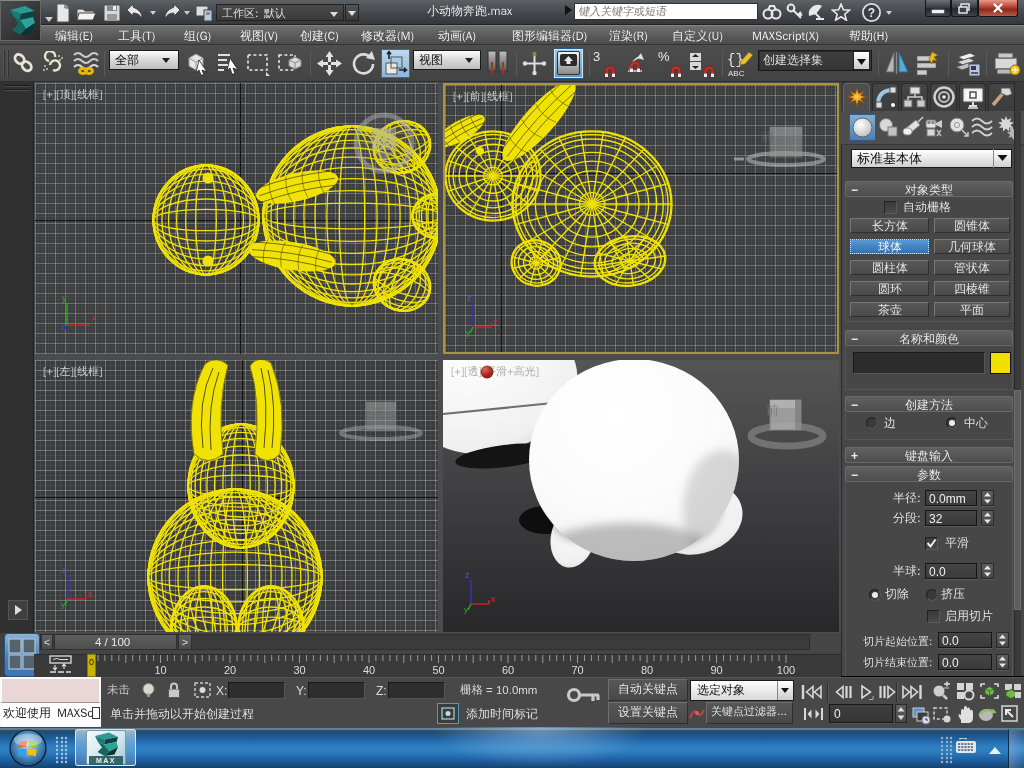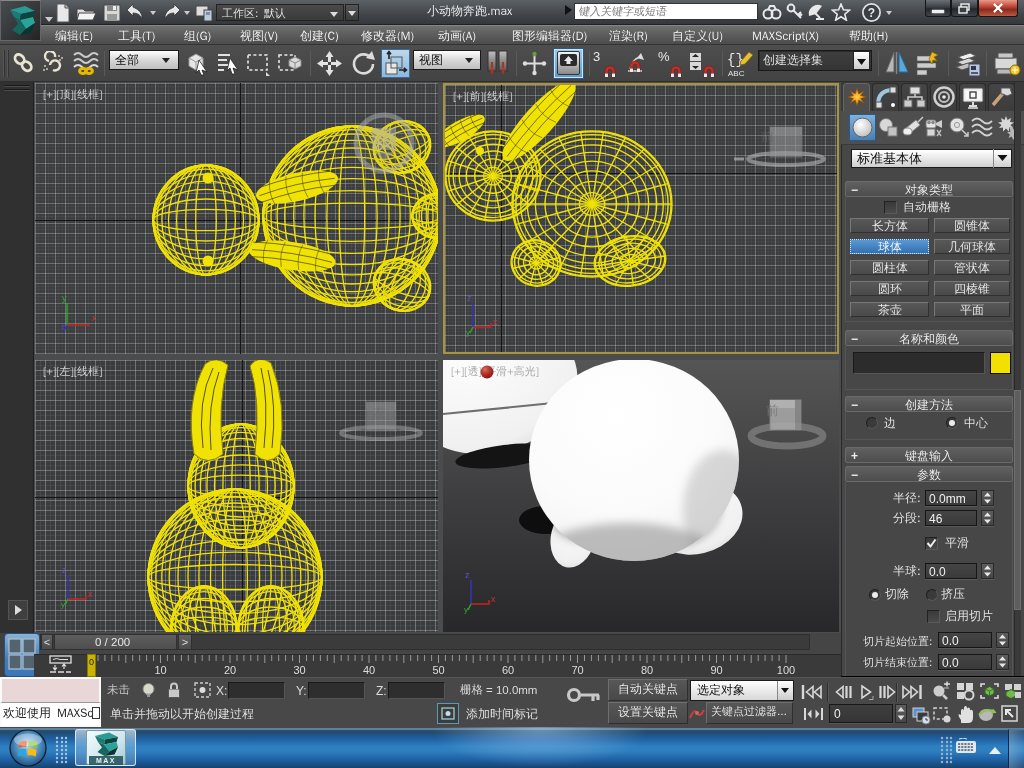--- a/index.html
+++ b/index.html
@@ -1440,21 +1440,21 @@
 <div style="position:absolute;left:893px;top:511px;">
     <svg width="28" height="15" viewBox="0 0 28 15" style="display:block;overflow:visible">
       <g transform="translate(0,10.9) scale(0.01172,-0.01172)" fill="#e8e8e8">
         <use href="#g122" x="0"></use>
         <use href="#g123" x="1024"></use>
         <use href="#g3" x="2048"></use>
       </g>
     </svg>
   </div>
 <div style="position:absolute;left:925px;top:510px;width:52px;height:16px;background:linear-gradient(#454545,#3a3a3a);border:1px solid #161616;box-shadow:0 1px 0 #5a5a5a;"></div>
-<div style="position:absolute;left:929px;top:511.5px;font:12px 'Liberation Sans',sans-serif;color:#f0f0f0;white-space:nowrap;">46</div>
+<div style="position:absolute;left:929px;top:511.5px;font:12px 'Liberation Sans',sans-serif;color:#f0f0f0;white-space:nowrap;">32</div>
 <div style="position:absolute;left:981px;top:510px;width:13px;height:16px;background:linear-gradient(#5e5e5e,#454545);border:1px solid #2a2a2a;box-shadow:0 1px 0 #5a5a5a;"><svg width="11" height="14">
       <path d="M5.5 1.5 L9 5.5 L2 5.5 Z" fill="#e8e8e8"></path>
       <path d="M5.5 12.5 L9 8.5 L2 8.5 Z" fill="#e8e8e8"></path>
     </svg></div>
 <div style="position:absolute;left:925px;top:537px;width:13px;height:13px;background:linear-gradient(#3a3a3a,#4a4a4a);border:1px solid;border-color:#222 #5a5a5a #5a5a5a #222;"></div>
 <svg style="position:absolute;left:925px;top:537px" width="13" height="13">
     <path d="M2.5 6 L5.5 9.5 L10.5 2.5" stroke="#f0f0f0" stroke-width="2" fill="none"></path>
   </svg>
 <div style="position:absolute;left:945px;top:536px;">
     <svg width="24" height="15" viewBox="0 0 24 15" style="display:block;overflow:visible">
@@ -1557,21 +1557,21 @@
         <rect x="18" y="5" width="12" height="14"></rect>
         <rect x="4" y="21" width="12" height="14"></rect>
         <rect x="18" y="21" width="12" height="14"></rect>
       </g>
     </svg></div>
 <div style="position:absolute;left:40px;top:634px;width:770px;height:16px;background:#3b3b3b;border:1px solid #2e2e2e;"></div>
 <div style="position:absolute;left:41px;top:634px;width:12px;height:16px;background:linear-gradient(#616161,#4c4c4c);border:1px solid #303030;">
     <div style="color:#ddd;font:11px 'Liberation Sans';text-align:center;margin-top:1px">&lt;</div>
   </div>
 <div style="position:absolute;left:54px;top:634px;width:123px;height:16px;background:linear-gradient(#5e5e5e,#4e4e4e);border:1px solid #303030;"></div>
-<div style="position:absolute;left:95px;top:636px;font:11.5px 'Liberation Sans',sans-serif;color:#e8e8e8;white-space:nowrap;">0 / 200</div>
+<div style="position:absolute;left:95px;top:636px;font:11.5px 'Liberation Sans',sans-serif;color:#e8e8e8;white-space:nowrap;">4 / 100</div>
 <div style="position:absolute;left:178px;top:634px;width:14px;height:16px;background:linear-gradient(#616161,#4c4c4c);border:1px solid #303030;">
     <div style="color:#ddd;font:11px 'Liberation Sans';text-align:center;margin-top:1px">&gt;</div>
   </div>
 <div style="position:absolute;left:34px;top:654px;width:807px;height:23px;background:#3a3a3a;border-top:1px solid #2a2a2a;"></div>
 <div style="position:absolute;left:48px;top:654px;width:26px;height:21px;"><svg width="26" height="21">
       <rect x="2" y="2" width="21" height="7" fill="none" stroke="#ddd" stroke-width="1.3"></rect>
       <path d="M5 5.5 Q9 3.5 12 5.5 L20 5.5" stroke="#ddd" fill="none"></path>
       <path d="M7 11 L7 15 M5 13.5 L7 16 L9 13.5 M16 11 L16 15 M14 12.5 L16 10 L18 12.5" stroke="#ddd" stroke-width="1.2" fill="none"></path>
       <path d="M2 18 L8 18 M10 18 L16 18 M18 18 L23 18" stroke="#ddd" stroke-width="1.6"></path>
     </svg></div>

